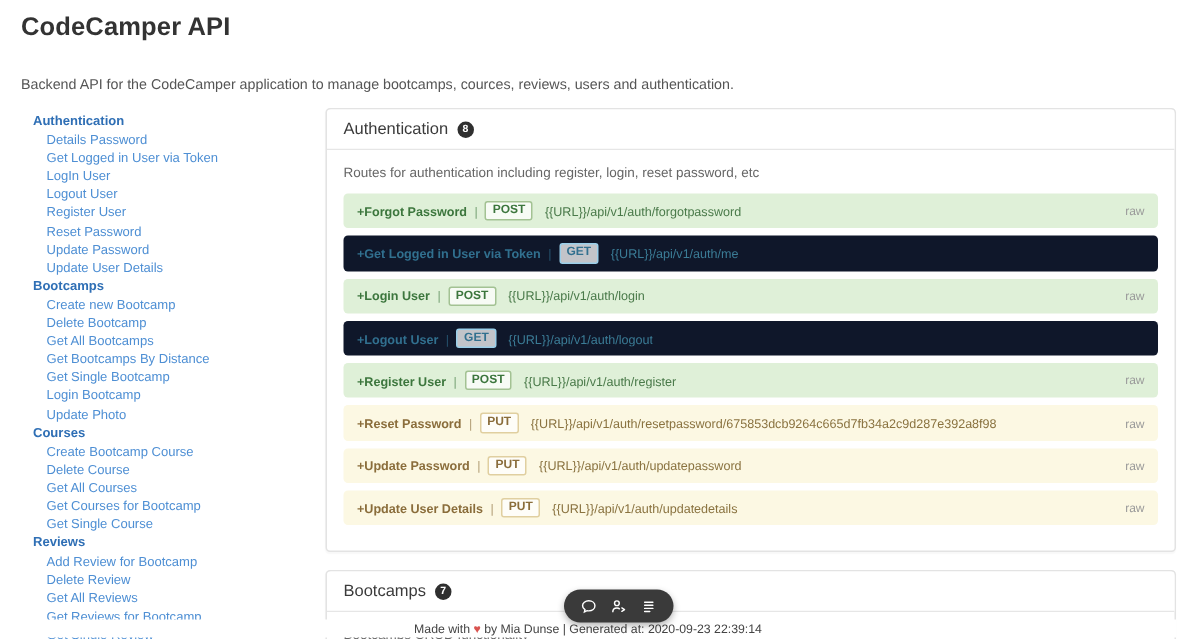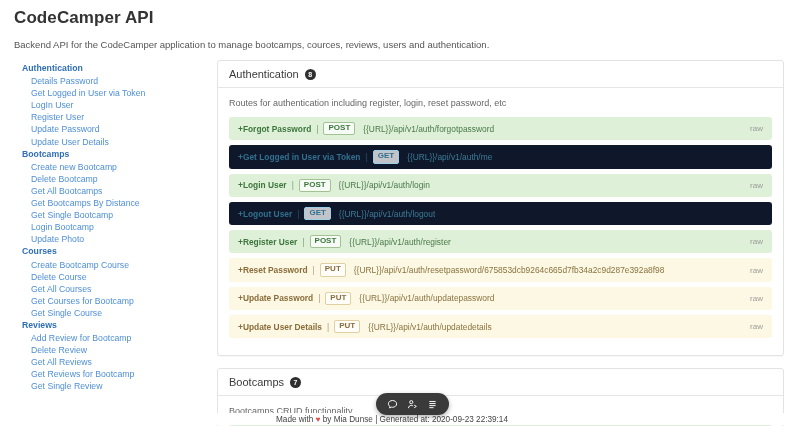--- a/index.html
+++ b/index.html
@@ -12,21 +12,21 @@
     font-family: "Liberation Sans", sans-serif;
     color: #333333;
     -webkit-font-smoothing: antialiased;
   }
   #page { position: relative; width: 800px; height: 426px; overflow: hidden; }
 
   
   .doc-header { padding: 8px 14px 0 14px; }
   .doc-title {
     font-size: 17px; font-weight: bold; color: #333;
-    margin: 0 0 11px 0; letter-spacing: 0.1px;
+    margin: 0 0 23px 0; letter-spacing: 0.1px;
   }
   .doc-subtitle { font-size: 9.5px; color: #555; margin: 0; }
 
   
   .layout { display: flex; align-items: flex-start; padding: 10px 8px 0 8px; }
 
   
   .sidebar { width: 205px; flex: 0 0 205px; padding-left: 14px; padding-top: 2px; }
   .nav-group-title {
     font-size: 8.7px; font-weight: bold; color: #2f6fb5;
@@ -142,21 +142,23 @@
     <p class="doc-subtitle">Backend API for the CodeCamper application to manage bootcamps, cources, reviews, users and authentication.</p>
   </div>
 
   <div class="layout">
 
     <nav class="sidebar" id="sidebar">
         <div class="nav-group-title">Authentication</div>
         <a class="nav-link" href="#">Details Password</a>
         <a class="nav-link" href="#">Get Logged in User via Token</a>
         <a class="nav-link" href="#">LogIn User</a>
+        <a class="nav-link" href="#">Logout User</a>
         <a class="nav-link" href="#">Register User</a>
+        <a class="nav-link" href="#">Reset Password</a>
         <a class="nav-link" href="#">Update Password</a>
         <a class="nav-link" href="#">Update User Details</a>
         <div class="nav-group-title">Bootcamps</div>
         <a class="nav-link" href="#">Create new Bootcamp</a>
         <a class="nav-link" href="#">Delete Bootcamp</a>
         <a class="nav-link" href="#">Get All Bootcamps</a>
         <a class="nav-link" href="#">Get Bootcamps By Distance</a>
         <a class="nav-link" href="#">Get Single Bootcamp</a>
         <a class="nav-link" href="#">Login Bootcamp</a>
         <a class="nav-link" href="#">Update Photo</a>

